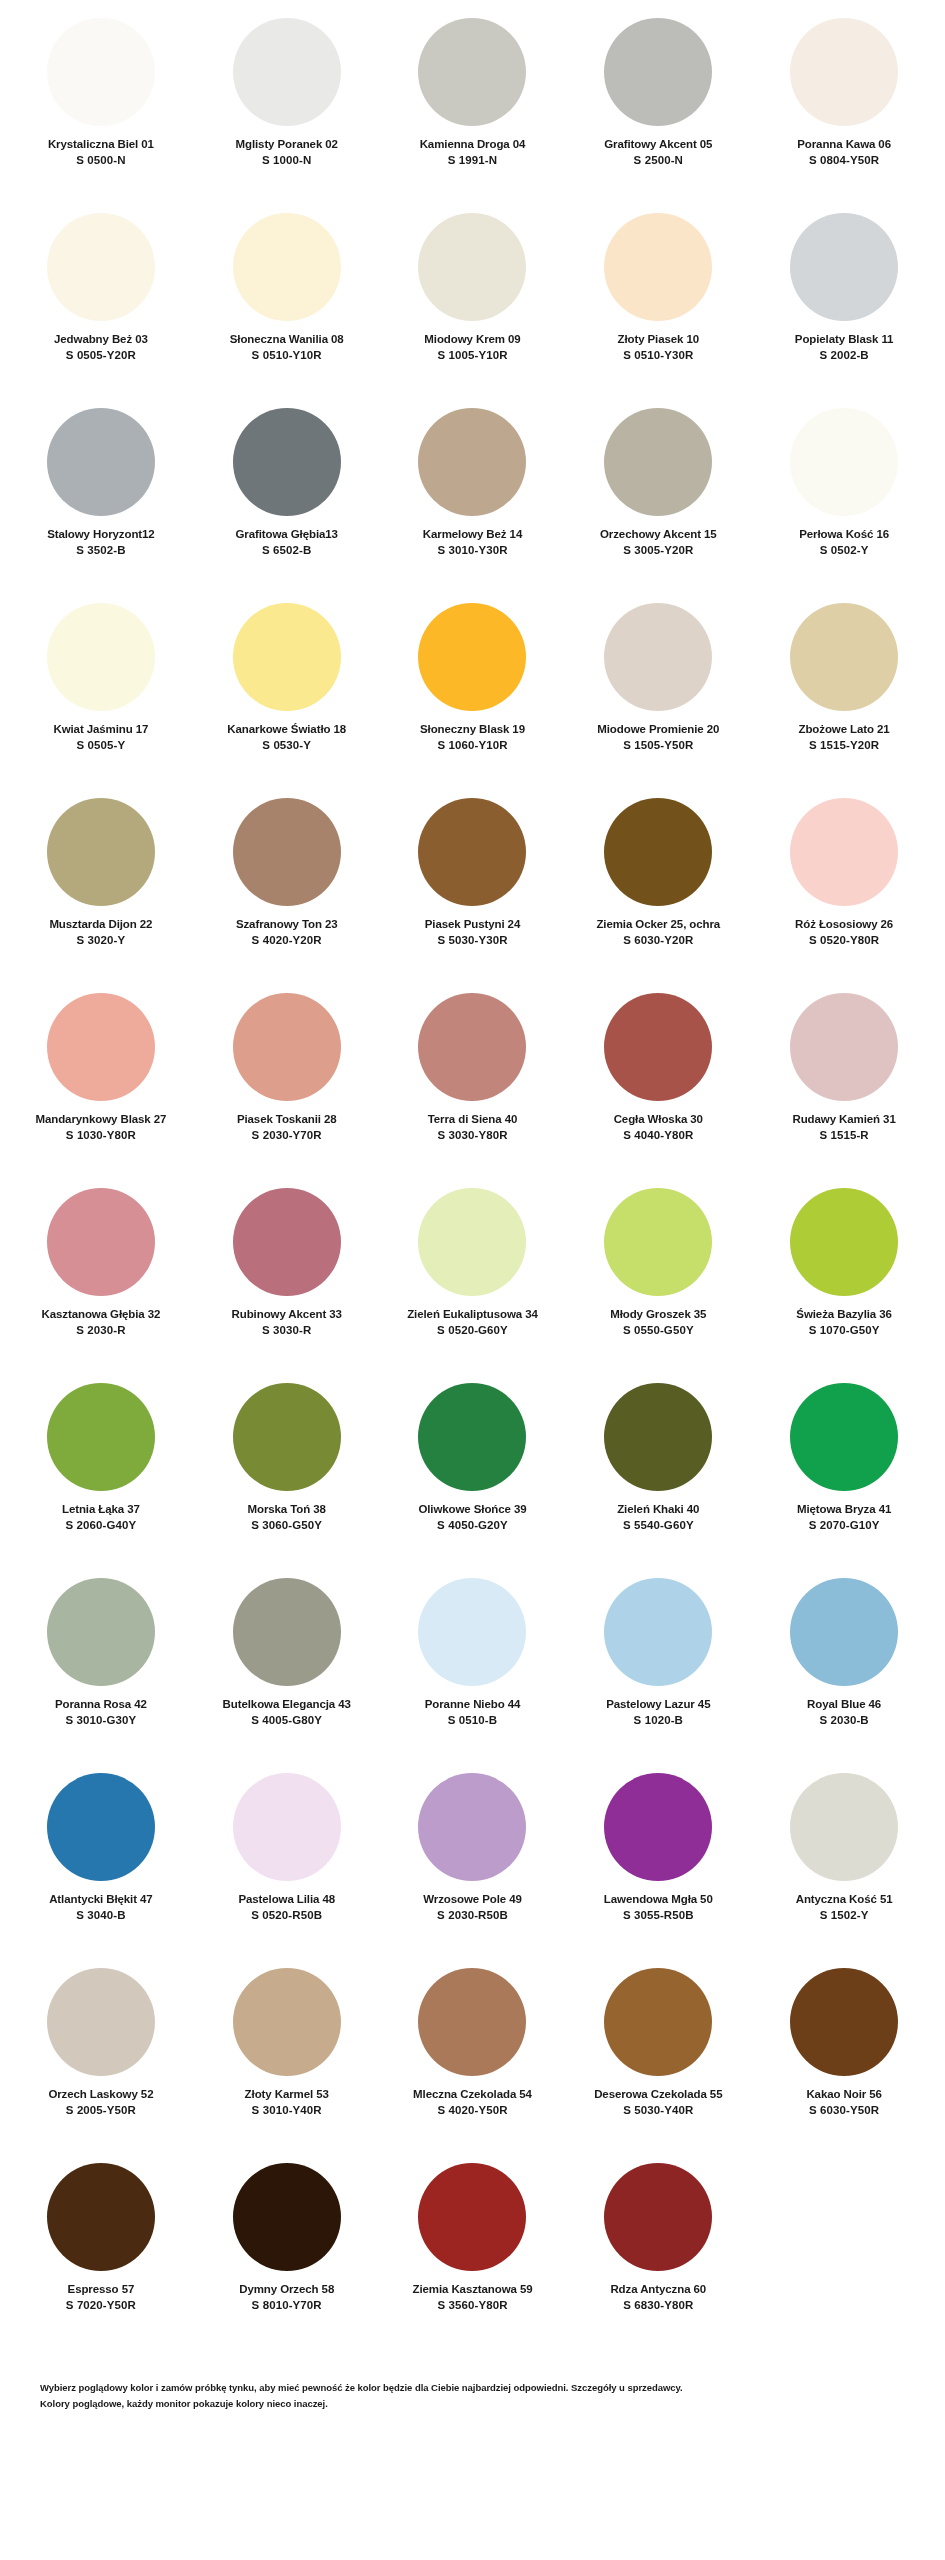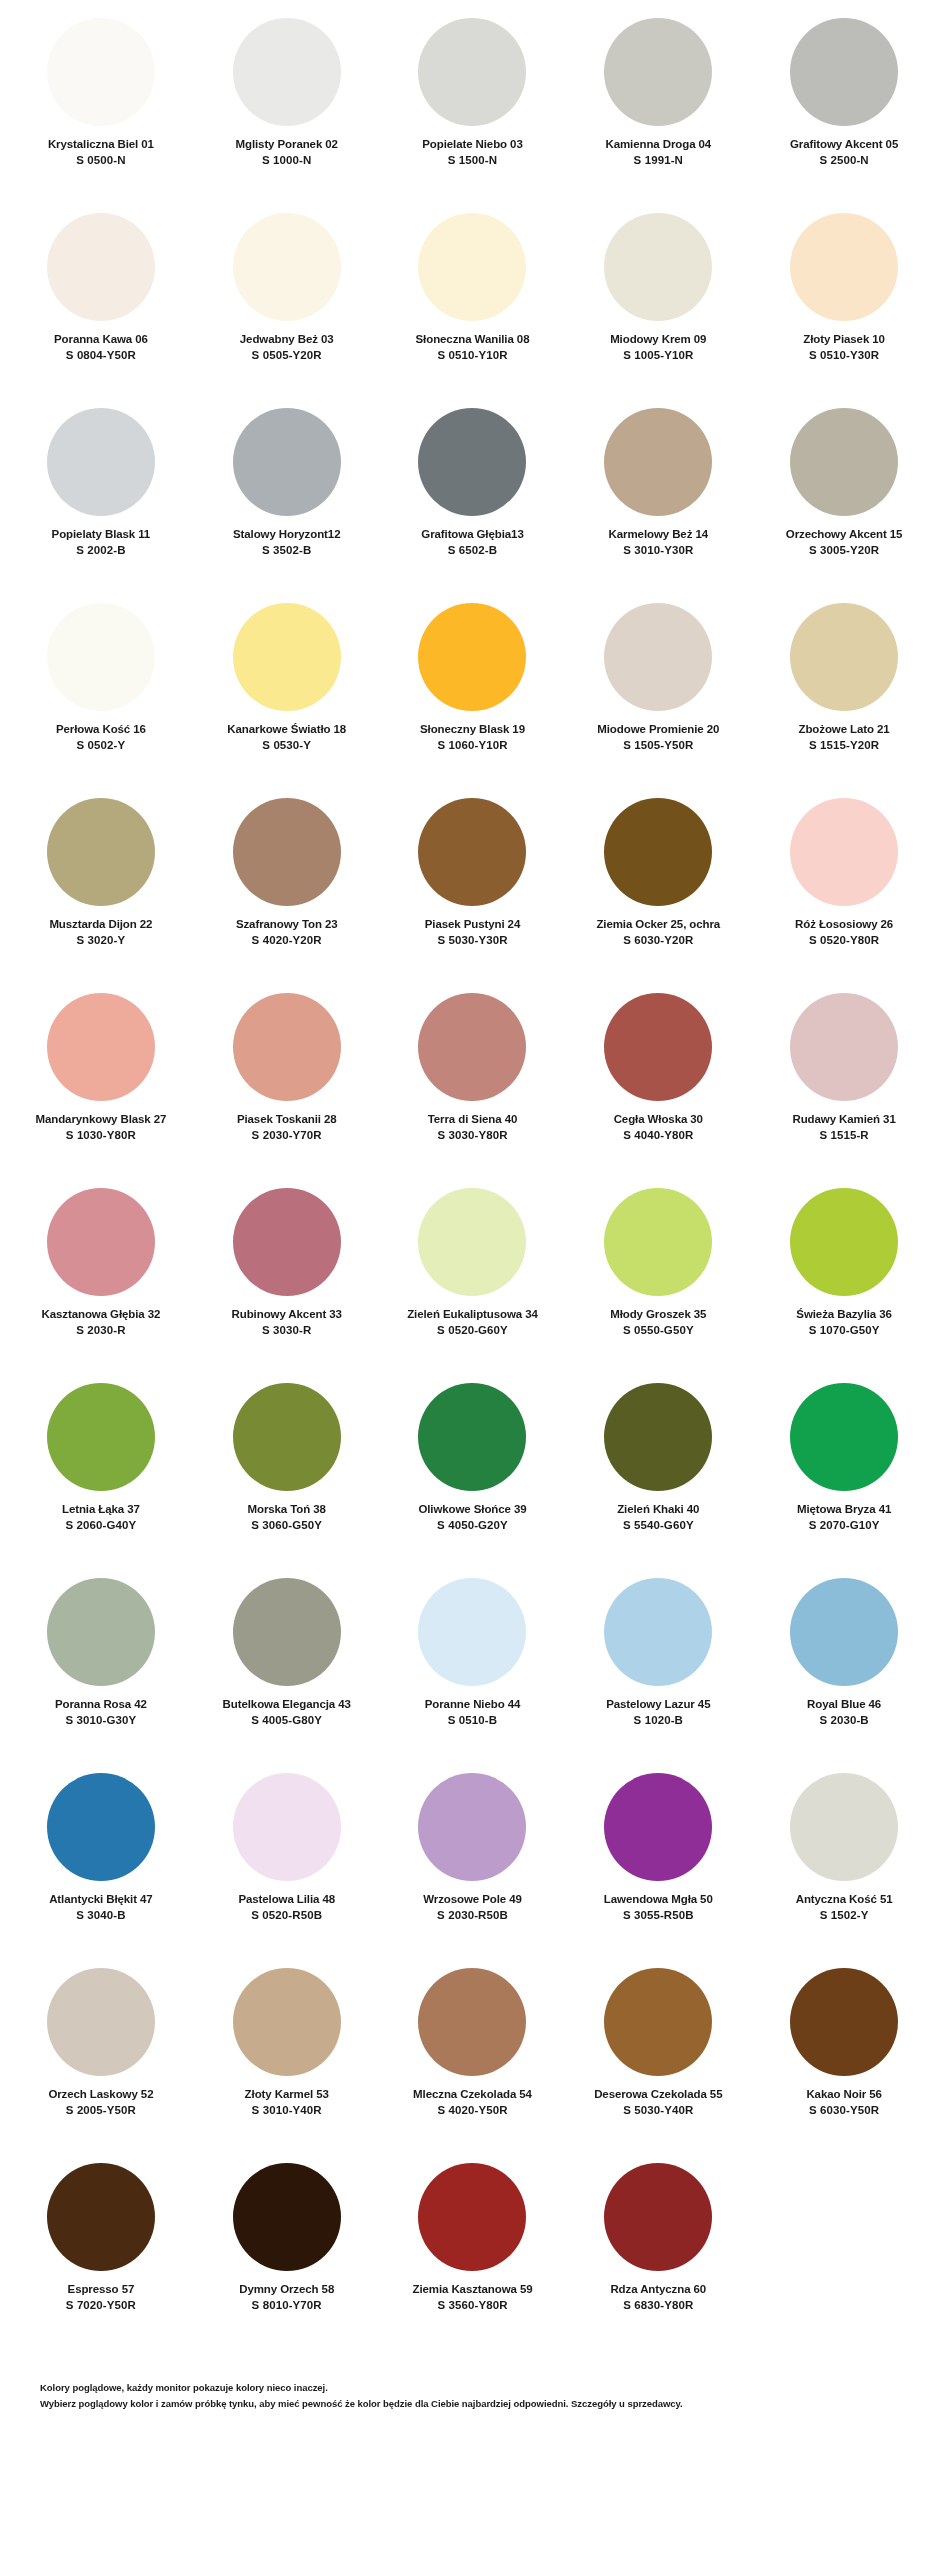--- a/index.html
+++ b/index.html
@@ -81,25 +81,20 @@
       <div class="swatch-disc" style="background: rgb(250, 249, 246);"></div>
       <div class="swatch-name">Krystaliczna Biel 01</div>
       <div class="swatch-code">S 0500-N</div>
     </div>
     <div class="swatch-cell">
       <div class="swatch-disc" style="background: rgb(233, 233, 232);"></div>
       <div class="swatch-name">Mglisty Poranek 02</div>
       <div class="swatch-code">S 1000-N</div>
     </div>
     <div class="swatch-cell">
-      <div class="swatch-disc" style="background: rgb(217, 217, 214);"></div>
-      <div class="swatch-name">Popielate Niebo 03</div>
-      <div class="swatch-code">S 1500-N</div>
-    </div>
-    <div class="swatch-cell">
       <div class="swatch-disc" style="background: rgb(201, 201, 194);"></div>
       <div class="swatch-name">Kamienna Droga 04</div>
       <div class="swatch-code">S 1991-N</div>
     </div>
     <div class="swatch-cell">
       <div class="swatch-disc" style="background: rgb(188, 188, 184);"></div>
       <div class="swatch-name">Grafitowy Akcent 05</div>
       <div class="swatch-code">S 2500-N</div>
     </div>
     <div class="swatch-cell">
@@ -151,20 +146,25 @@
       <div class="swatch-disc" style="background: rgb(185, 179, 163);"></div>
       <div class="swatch-name">Orzechowy Akcent 15</div>
       <div class="swatch-code">S 3005-Y20R</div>
     </div>
     <div class="swatch-cell">
       <div class="swatch-disc" style="background: rgb(251, 250, 242);"></div>
       <div class="swatch-name">Perłowa Kość 16</div>
       <div class="swatch-code">S 0502-Y</div>
     </div>
     <div class="swatch-cell">
+      <div class="swatch-disc" style="background: rgb(251, 248, 224);"></div>
+      <div class="swatch-name">Kwiat Jaśminu 17</div>
+      <div class="swatch-code">S 0505-Y</div>
+    </div>
+    <div class="swatch-cell">
       <div class="swatch-disc" style="background: rgb(250, 233, 142);"></div>
       <div class="swatch-name">Kanarkowe Światło 18</div>
       <div class="swatch-code">S 0530-Y</div>
     </div>
     <div class="swatch-cell">
       <div class="swatch-disc" style="background: rgb(252, 184, 39);"></div>
       <div class="swatch-name">Słoneczny Blask 19</div>
       <div class="swatch-code">S 1060-Y10R</div>
     </div>
     <div class="swatch-cell">
@@ -368,15 +368,15 @@
       <div class="swatch-code">S 3560-Y80R</div>
     </div>
     <div class="swatch-cell">
       <div class="swatch-disc" style="background: rgb(141, 37, 36);"></div>
       <div class="swatch-name">Rdza Antyczna 60</div>
       <div class="swatch-code">S 6830-Y80R</div>
     </div>
   </main>
 
 <footer id="footer-note">
+  <div class="footer-line">Wybierz poglądowy kolor i zamów próbkę tynku, aby mieć pewność że kolor będzie dla Ciebie najbardziej odpowiedni. Szczegóły u sprzedawcy.</div>
   <div class="footer-line">Kolory poglądowe, każdy monitor pokazuje kolory nieco inaczej.</div>
-  <div class="footer-line">Wybierz poglądowy kolor i zamów próbkę tynku, aby mieć pewność że kolor będzie dla Ciebie najbardziej odpowiedni. Szczegóły u sprzedawcy.</div>
 </footer>
 
 </body></html>

